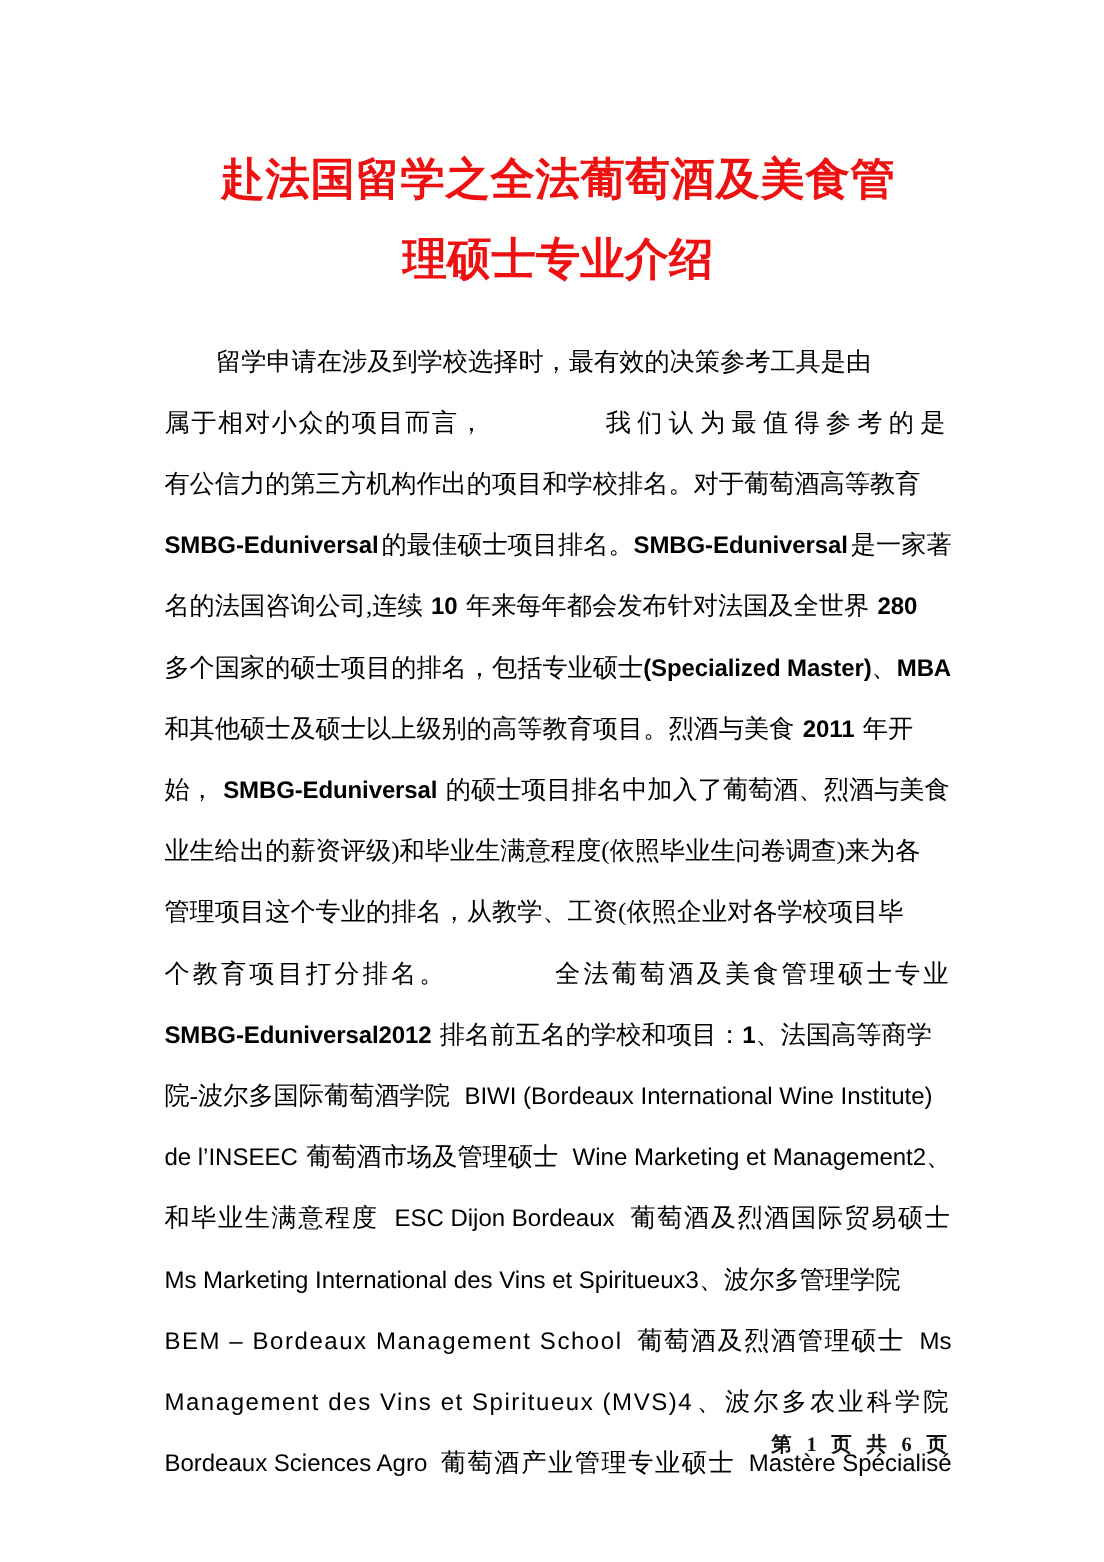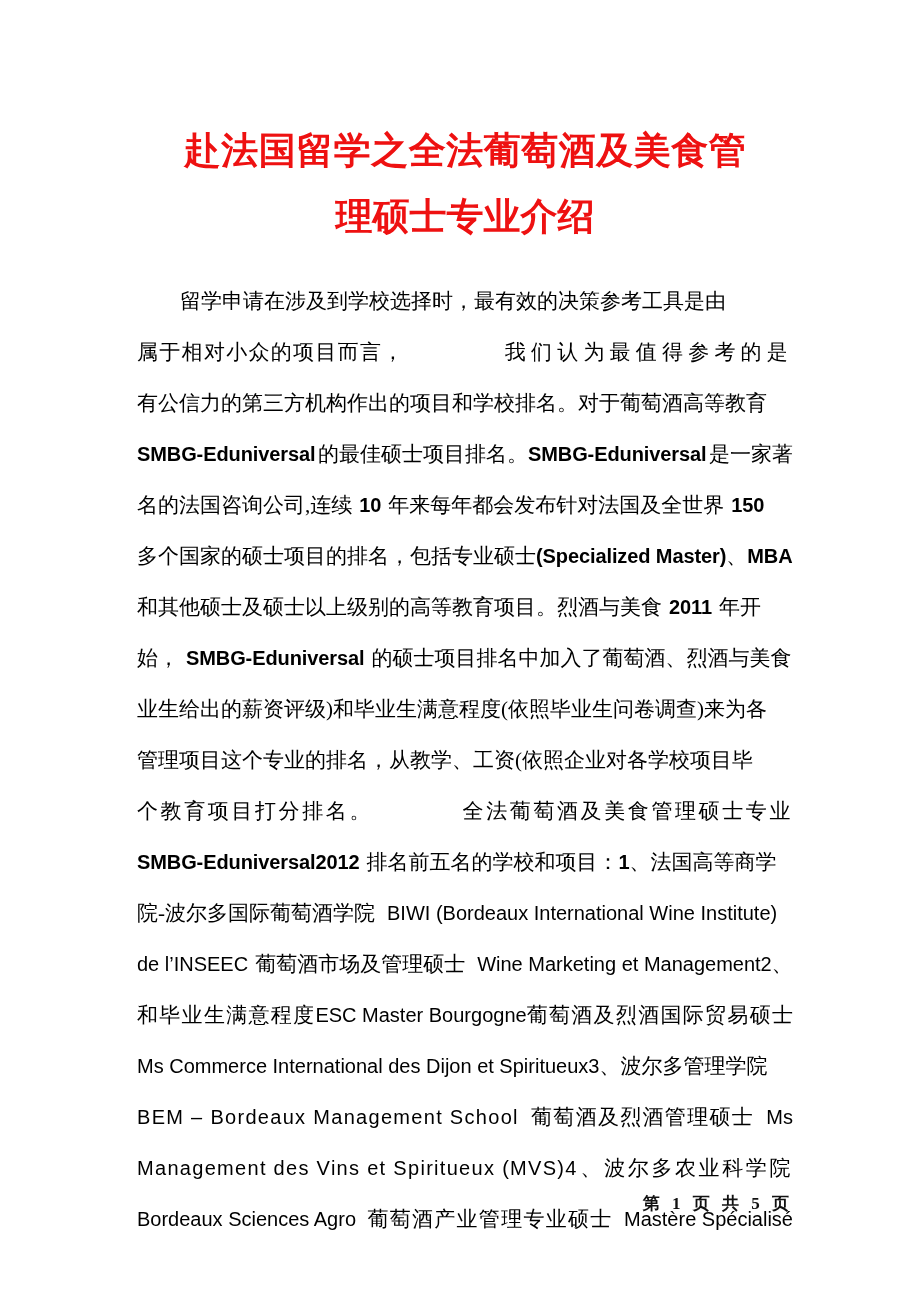--- a/index.html
+++ b/index.html
@@ -127,21 +127,21 @@
         <span class="cn">是一家著</span>
       </div>
 
       <div class="line">
         <span class="cn">名的法国咨询公司,连续</span>
         <span class="sp"></span>
         <span class="en">10</span>
         <span class="sp"></span>
         <span class="cn">年来每年都会发布针对法国及全世界</span>
         <span class="sp"></span>
-        <span class="en">150</span>
+        <span class="en">280</span>
       </div>
 
       <div class="line">
         <span class="cn">多个国家的硕士项目的排名，包括专业硕士</span>
         <span class="en">(Specialized Master)</span>
         <span class="cn">、</span>
         <span class="en">MBA</span>
       </div>
 
       <div class="line">
@@ -191,26 +191,26 @@
         <span class="en-reg">de l’INSEEC</span>
         <span class="sp"></span>
         <span class="cn">葡萄酒市场及管理硕士</span>
         <span class="sp2"></span>
         <span class="en-reg">Wine Marketing et Management2</span>
         <span class="cn">、</span>
       </div>
 
       <div class="line just">
         <span class="cn loose3 lead">和毕业生满意程度</span>
-        <span class="en-reg lead">ESC Master Bourgogne</span>
+        <span class="en-reg lead">ESC Dijon Bordeaux</span>
         <span class="cn loose3 lead">葡萄酒及烈酒国际贸易硕士</span>
       </div>
 
       <div class="line">
-        <span class="en-reg">Ms Commerce International des Dijon et Spiritueux3</span>
+        <span class="en-reg">Ms Marketing International des Vins et Spiritueux3</span>
         <span class="cn">、波尔多管理学院</span>
       </div>
 
       <div class="line just">
         <span class="en-reg loose3 lead">BEM – Bordeaux Management School</span>
         <span class="cn loose3 lead">葡萄酒及烈酒管理硕士</span>
         <span class="en-reg lead">Ms</span>
       </div>
 
       <div class="line just">
@@ -220,15 +220,15 @@
 
       <div class="line just">
         <span class="en-reg lead">Bordeaux Sciences Agro</span>
         <span class="cn loose3 lead">葡萄酒产业管理专业硕士</span>
         <span class="en-reg lead">Mastère Spécialisé</span>
       </div>
 
     </div>
   </div>
 
-  <div class="footer">第 1 页 共 5 页</div>
+  <div class="footer">第 1 页 共 6 页</div>
 
 </div>
 
 </body></html>

